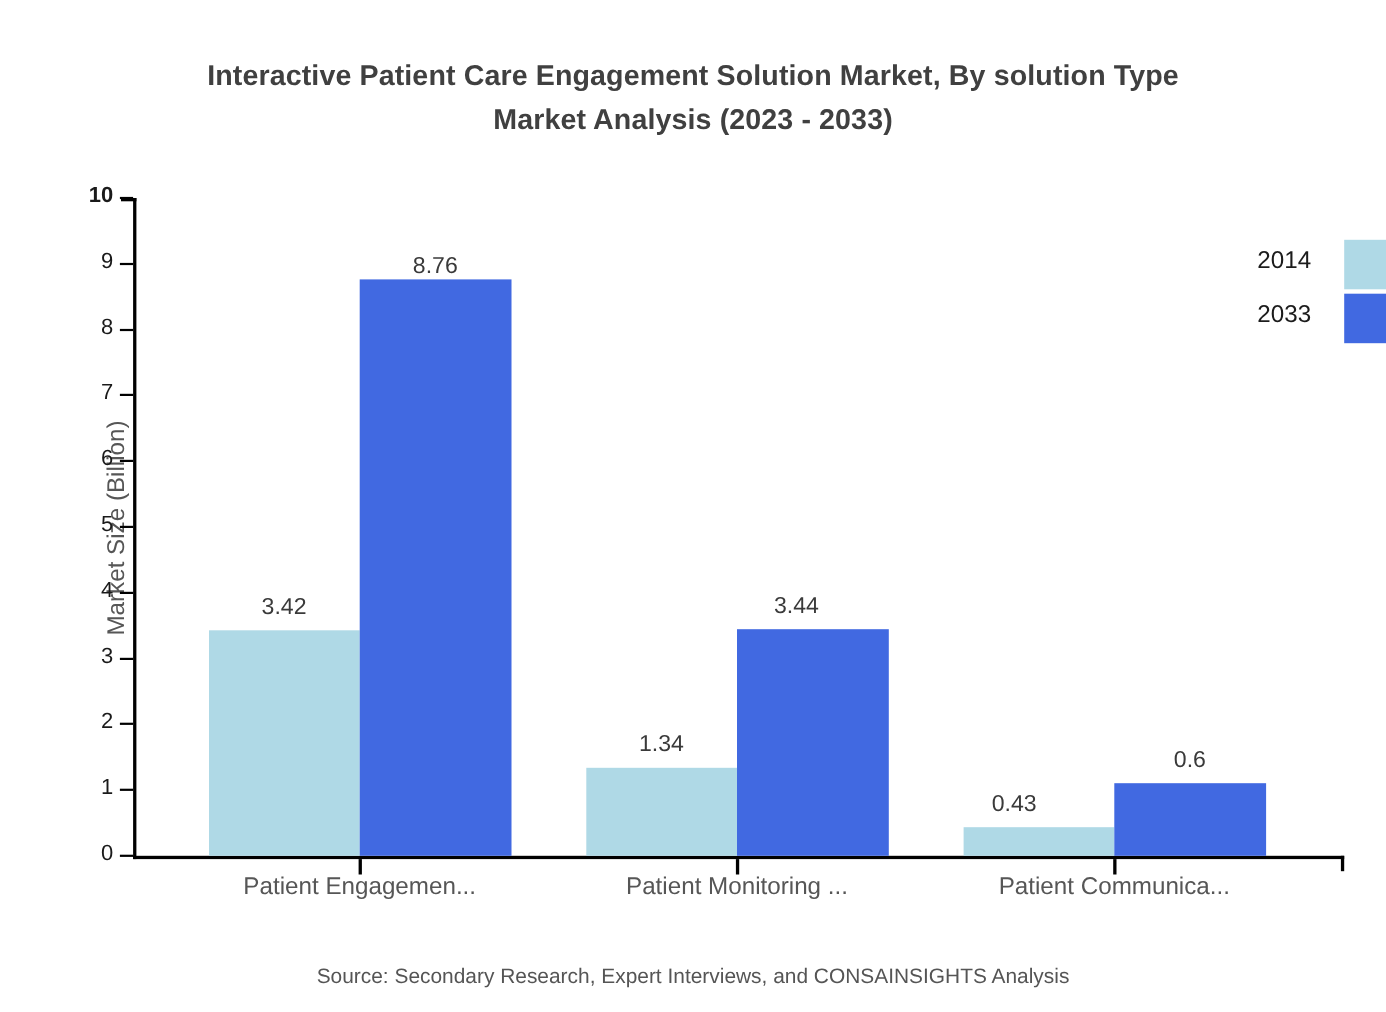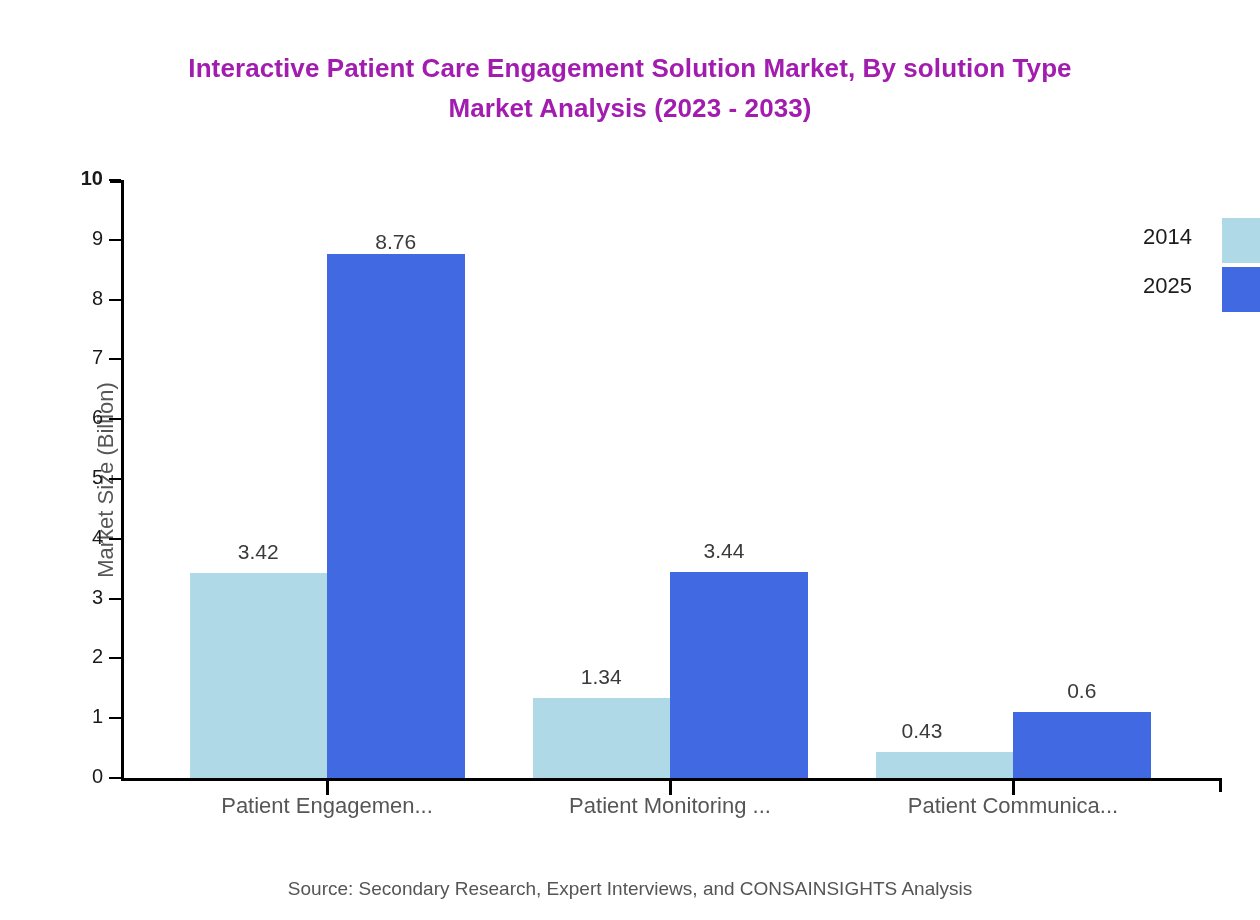--- a/index.html
+++ b/index.html
@@ -23,21 +23,21 @@
 
   
   .chart-title {
     position: absolute;
     left: 0;
     top: 48px;
     width: 1260px;
     text-align: center;
     font-size: 26px;
     font-weight: bold;
-    color: #a21caf;
+    color: #404040;
     line-height: 40px;
     letter-spacing: 0.1px;
   }
   .chart-title .line2 { display: block; }
 
   
   .ylabel {
     position: absolute;
     left: 8px;
     top: 480px;
@@ -243,19 +243,19 @@
       <div class="xtick-label" style="left: 520px;">Patient Monitoring ...</div>
       <div class="xtick-label" style="left: 863px;">Patient Communica...</div>
     </div>
 
   <div class="legend">
     <div class="legend-row">
       <span class="legend-text">2014</span>
       <span class="legend-swatch" id="swatch-0" style="background: rgb(175, 217, 230);"></span>
     </div>
     <div class="legend-row">
-      <span class="legend-text">2025</span>
+      <span class="legend-text">2033</span>
       <span class="legend-swatch" id="swatch-1" style="background: rgb(65, 105, 225);"></span>
     </div>
   </div>
 
   <div class="source">Source: Secondary Research, Expert Interviews, and CONSAINSIGHTS Analysis</div>
 </div>
 
 </body></html>

